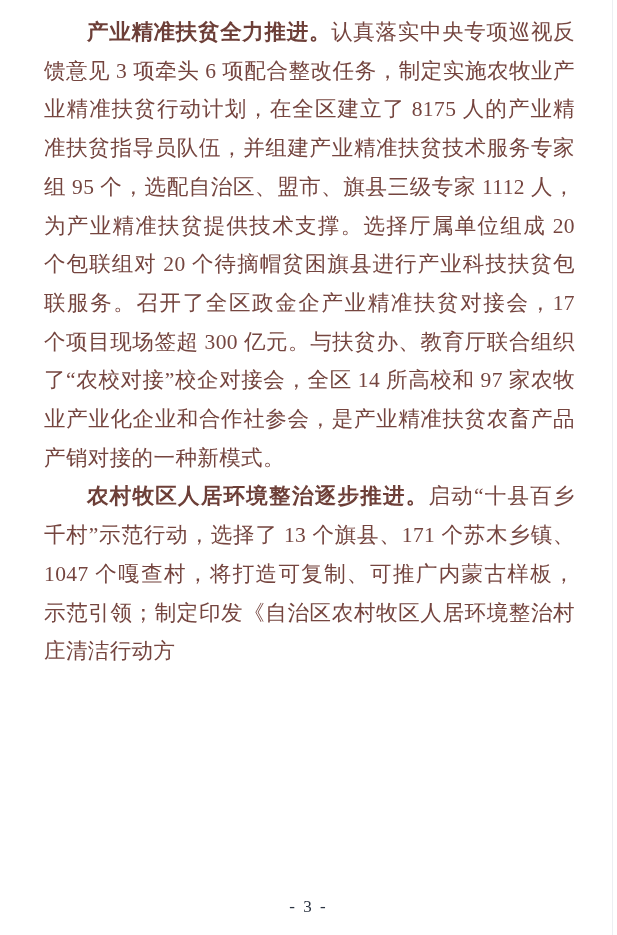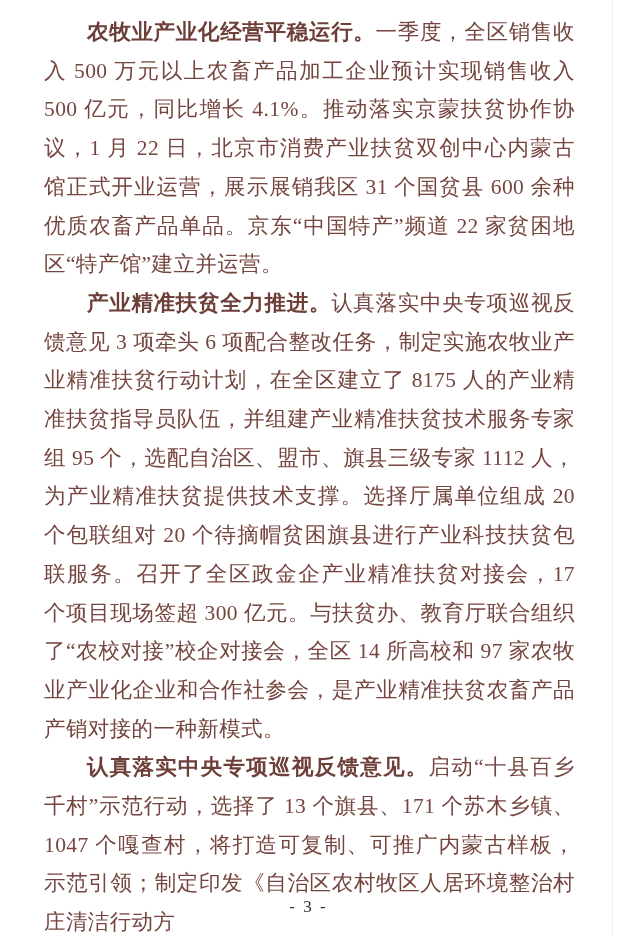--- a/index.html
+++ b/index.html
@@ -56,22 +56,21 @@
     height: 935px;
     background: #edeff2;
   }
 </style>
 </head>
 <body>
 
 <div class="page">
 
   <div class="text-area">
-    <p><span class="lead">农牧业产业化经营平稳运行。</span><span>一季度，全区销售收入 500 万元以上农畜产品加工企业预计实现销售收入 500 亿元，同比增长 4.1%。推动落实京蒙扶贫协作协议，1 月 22 日，北京市消费产业扶贫双创中心内蒙古馆正式开业运营，展示展销我区 31 个国贫县 600 余种优质农畜产品单品。京东“中国特产”频道 22 家贫困地区“特产馆”建立并运营。</span></p>
     <p><span class="lead">产业精准扶贫全力推进。</span><span>认真落实中央专项巡视反馈意见 3 项牵头 6 项配合整改任务，制定实施农牧业产业精准扶贫行动计划，在全区建立了 8175 人的产业精准扶贫指导员队伍，并组建产业精准扶贫技术服务专家组 95 个，选配自治区、盟市、旗县三级专家 1112 人，为产业精准扶贫提供技术支撑。选择厅属单位组成 20 个包联组对 20 个待摘帽贫困旗县进行产业科技扶贫包联服务。召开了全区政金企产业精准扶贫对接会，17 个项目现场签超 300 亿元。与扶贫办、教育厅联合组织了“农校对接”校企对接会，全区 14 所高校和 97 家农牧业产业化企业和合作社参会，是产业精准扶贫农畜产品产销对接的一种新模式。</span></p>
-    <p><span class="lead">认真落实中央专项巡视反馈意见。</span><span>启动“十县百乡千村”示范行动，选择了 13 个旗县、171 个苏木乡镇、1047 个嘎查村，将打造可复制、可推广内蒙古样板，示范引领；制定印发《自治区农村牧区人居环境整治村庄清洁行动方</span></p>
+    <p><span class="lead">农村牧区人居环境整治逐步推进。</span><span>启动“十县百乡千村”示范行动，选择了 13 个旗县、171 个苏木乡镇、1047 个嘎查村，将打造可复制、可推广内蒙古样板，示范引领；制定印发《自治区农村牧区人居环境整治村庄清洁行动方</span></p>
   </div>
 
   <div class="page-number">- 3 -</div>
 
   <div class="edge-line"></div>
 
 </div>
 
 </body></html>

